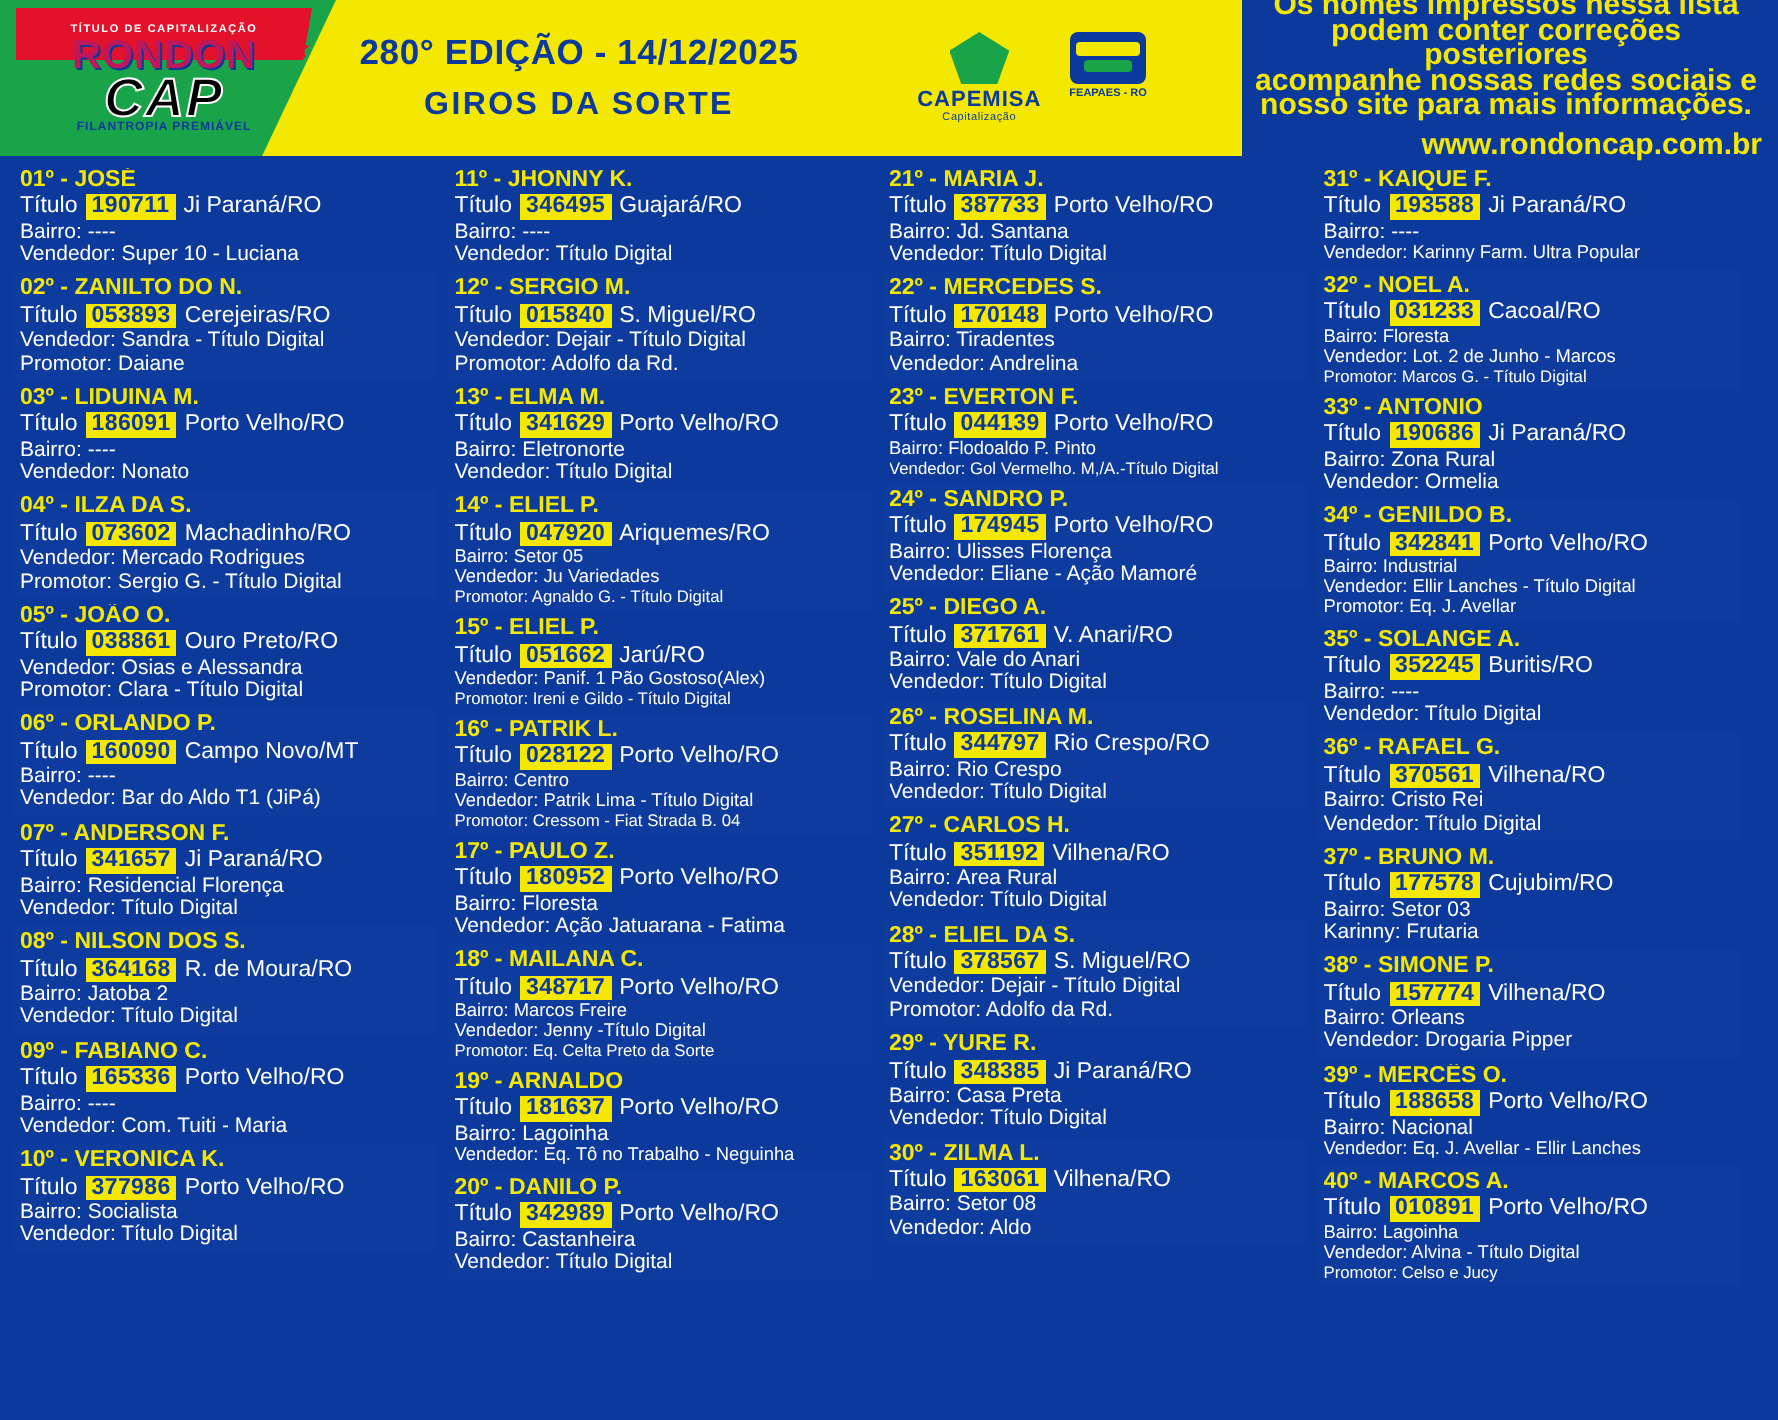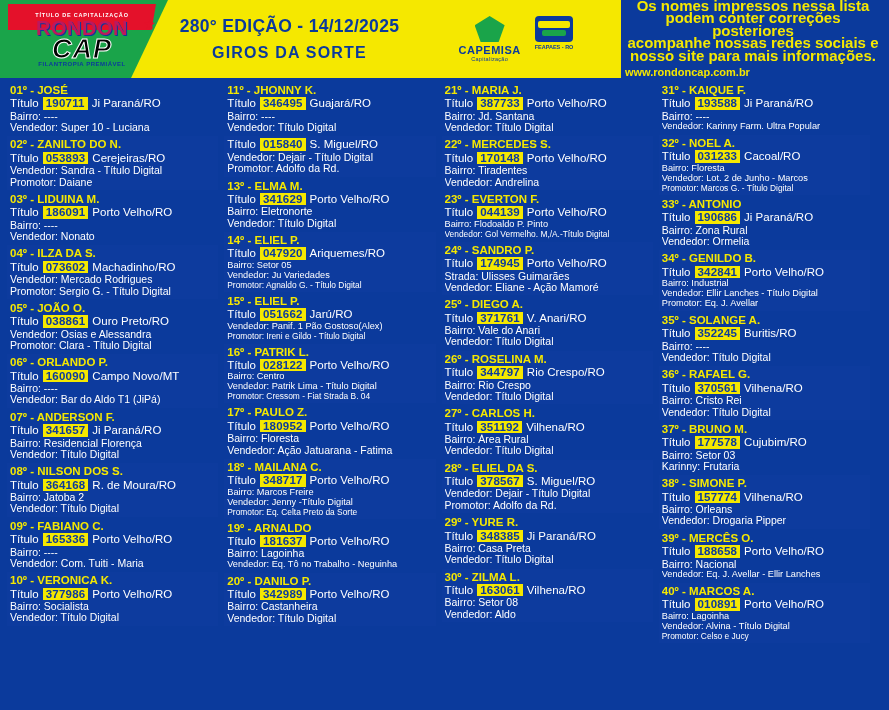--- a/index.html
+++ b/index.html
@@ -100,21 +100,21 @@
     width: 24px; height: 6px; background: #1aa44a; border-radius: 2px;
   }
   .fenae-name { font-size: 5.5px; font-weight: bold; }
 
   .header-right {
     width: 268px; padding: 4px 8px 4px 4px;
     color: #f5e800; background: #0b3a9c;
     height: 78px; display: flex; flex-direction: column; justify-content: center;
   }
   .hr-line { font-size: 15px; line-height: 12.6px; text-align: center; font-weight: bold; }
-  .hr-site { font-size: 11px; font-weight: bold; text-align: left; margin-top: 4px; }
+  .hr-site { font-size: 15px; font-weight: bold; text-align: right; margin-top: 4px; }
 
   
   .grid {
     position: absolute; top: 78px; left: 0;
     width: 889px; height: 632px;
     display: grid;
     grid-template-columns: repeat(4, 1fr);
     gap: 0;
     padding: 4px 16px 2px 4px;
   }
@@ -301,20 +301,21 @@
           <div class="e-name">11º - JHONNY K.</div>
           <div class="e-titulo-row">
             <span class="e-titulo-lbl">Título</span>
             <span class="e-num">346495</span>
             <span class="e-city">Guajará/RO</span>
           </div>
           <div class="e-line">Bairro: ----</div>
           <div class="e-line">Vendedor: Título Digital</div>
         </div>
         <div class="entry alt">
+          <div class="e-name">12º - SERGIO M.</div>
           <div class="e-titulo-row">
             <span class="e-titulo-lbl">Título</span>
             <span class="e-num">015840</span>
             <span class="e-city">S. Miguel/RO</span>
           </div>
           <div class="e-line">Vendedor: Dejair - Título Digital</div>
           <div class="e-line">Promotor: Adolfo da Rd.</div>
         </div>
         <div class="entry blue">
           <div class="e-name">13º - ELMA M.</div>
@@ -431,21 +432,21 @@
           <div class="e-line small">Bairro: Flodoaldo P. Pinto</div>
           <div class="e-line tiny">Vendedor: Gol Vermelho. M,/A.-Título Digital</div>
         </div>
         <div class="entry alt">
           <div class="e-name">24º - SANDRO P.</div>
           <div class="e-titulo-row">
             <span class="e-titulo-lbl">Título</span>
             <span class="e-num">174945</span>
             <span class="e-city">Porto Velho/RO</span>
           </div>
-          <div class="e-line">Strada: Ulisses Guimarães</div>
+          <div class="e-line">Bairro: Ulisses Florença</div>
           <div class="e-line">Vendedor: Eliane - Ação Mamoré</div>
         </div>
         <div class="entry blue">
           <div class="e-name">25º - DIEGO A.</div>
           <div class="e-titulo-row">
             <span class="e-titulo-lbl">Título</span>
             <span class="e-num">371761</span>
             <span class="e-city">V. Anari/RO</span>
           </div>
           <div class="e-line">Bairro: Vale do Anari</div>

